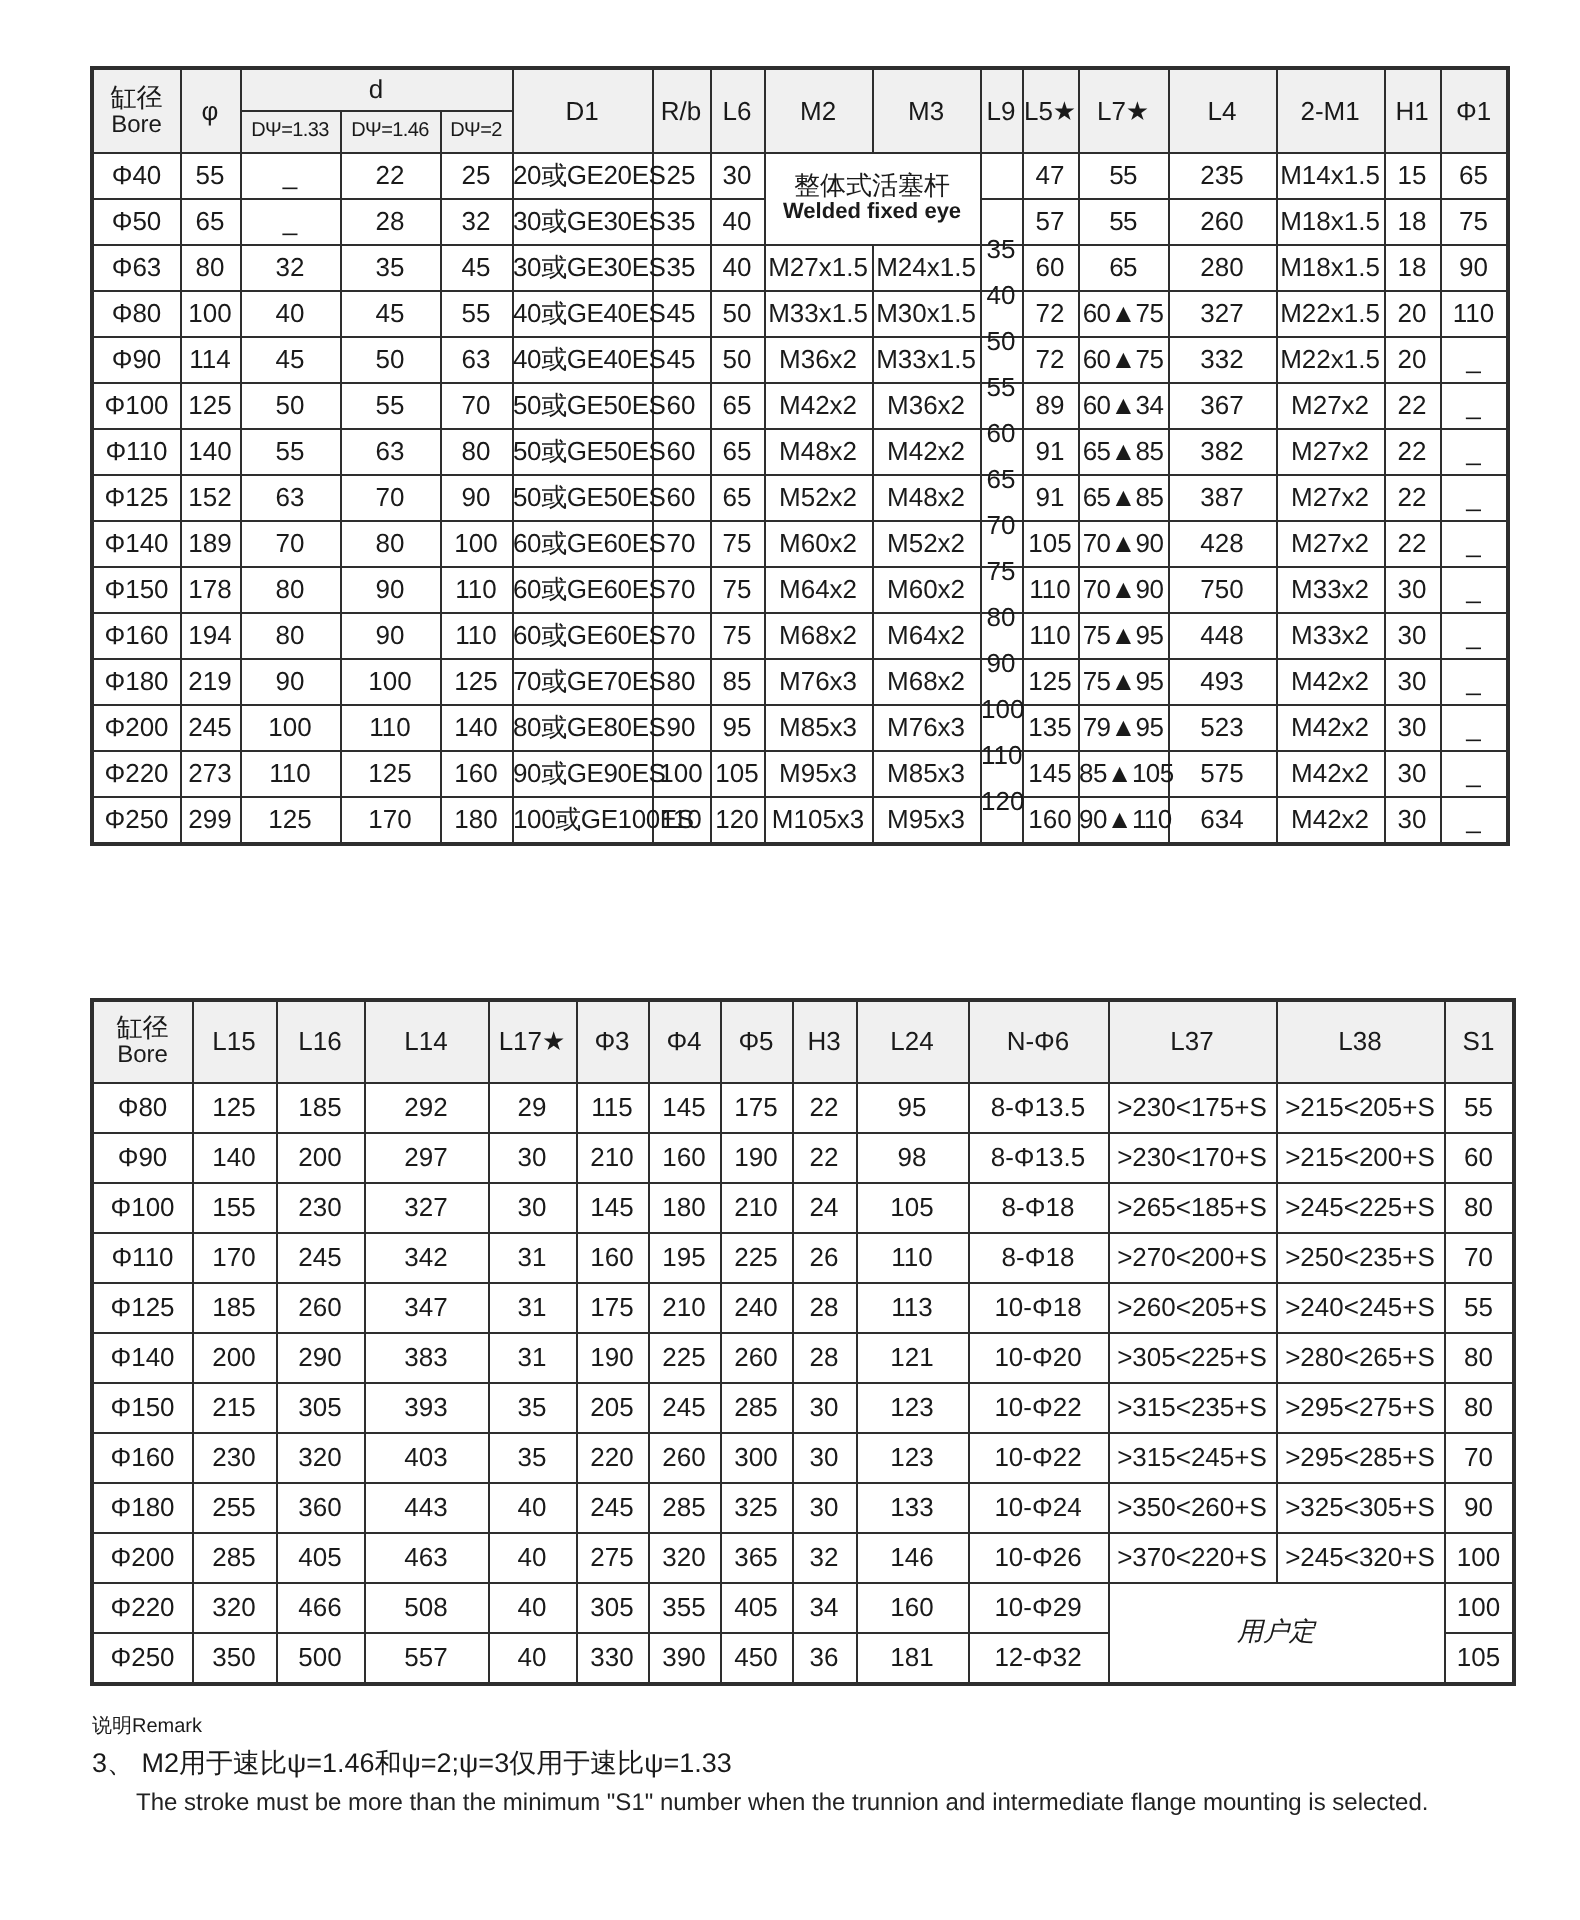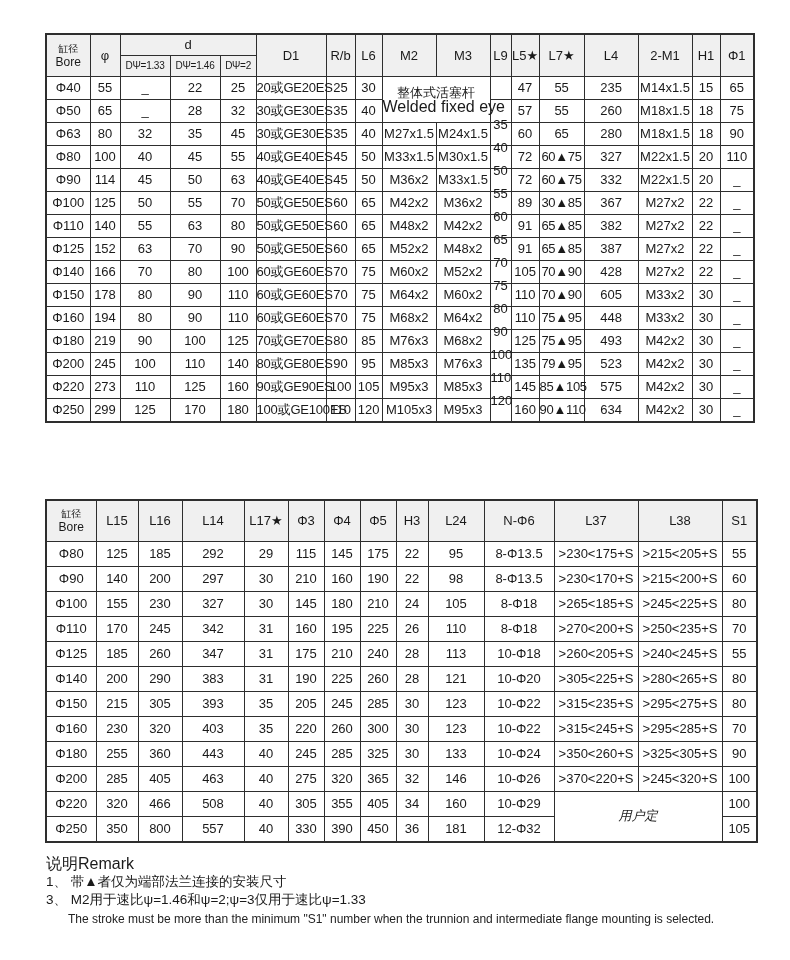--- a/index.html
+++ b/index.html
@@ -18,32 +18,32 @@
     text-align:center;vertical-align:middle;
     padding:0;white-space:nowrap;
   }
   table.spec th{
     background:#f0f0f0;font-weight:normal;font-size:13px;line-height:15px;
   }
   #table1 thead tr{height:21px;}
   #table1 td{height:22px;line-height:22px;font-size:13px;}
   #table2 th{height:40px;}
   #table2 td{height:24px;line-height:24px;font-size:13px;}
-  .th-bore .cn{font-size:10px;line-height:14px;}
+  .th-bore .cn{font-size:13px;line-height:14px;}
   .th-bore .en{font-size:12px;line-height:13px;}
   .th-sub{font-size:10px !important;letter-spacing:-0.3px;}
   td.t1-d1{font-size:11px;letter-spacing:-0.2px;}
   td.t1-l7{font-size:12px;letter-spacing:-0.3px;}
   .l9-raise{position:relative;top:-9px;display:inline-block;line-height:12px;}
   td.welded-cell{line-height:normal;}
   .welded-cell .cn{font-size:13px;line-height:15px;}
-  .welded-cell .en{font-size:16px;line-height:13px;}
+  .welded-cell .en{font-size:11px;line-height:13px;font-weight:bold;}
   td.merged-user{font-size:13px;font-style:italic;}
   .remarks{margin:12px 0 0 -22px;padding-left:23px;}
-  .remark-title{font-size:16px;line-height:18px;}
+  .remark-title{font-size:10px;line-height:18px;}
   .remark-item{font-size:13.5px;line-height:18px;}
   .remark-en{font-size:12px;line-height:20px;margin-left:22px;color:#222222;}
 </style>
 </head>
 <body>
 
 <div class="page">
 
   <table class="spec" id="table1">
     <colgroup>
@@ -194,21 +194,21 @@
           <td>50</td>
           <td>55</td>
           <td>70</td>
           <td class="t1-d1">50或GE50ES</td>
           <td>60</td>
           <td>65</td>
           <td>M42x2</td>
           <td>M36x2</td>
           <td><span class="l9-raise">55</span></td>
           <td>89</td>
-          <td class="t1-l7">30▲85</td>
+          <td class="t1-l7">60▲34</td>
           <td>367</td>
           <td>M27x2</td>
           <td>22</td>
           <td>_</td>
         </tr>
         <tr>
           <td>Φ110</td>
           <td>140</td>
           <td>55</td>
           <td>63</td>
@@ -240,21 +240,21 @@
           <td><span class="l9-raise">65</span></td>
           <td>91</td>
           <td class="t1-l7">65▲85</td>
           <td>387</td>
           <td>M27x2</td>
           <td>22</td>
           <td>_</td>
         </tr>
         <tr>
           <td>Φ140</td>
-          <td>166</td>
+          <td>189</td>
           <td>70</td>
           <td>80</td>
           <td>100</td>
           <td class="t1-d1">60或GE60ES</td>
           <td>70</td>
           <td>75</td>
           <td>M60x2</td>
           <td>M52x2</td>
           <td><span class="l9-raise">70</span></td>
           <td>105</td>
@@ -271,21 +271,21 @@
           <td>90</td>
           <td>110</td>
           <td class="t1-d1">60或GE60ES</td>
           <td>70</td>
           <td>75</td>
           <td>M64x2</td>
           <td>M60x2</td>
           <td><span class="l9-raise">75</span></td>
           <td>110</td>
           <td class="t1-l7">70▲90</td>
-          <td>605</td>
+          <td>750</td>
           <td>M33x2</td>
           <td>30</td>
           <td>_</td>
         </tr>
         <tr>
           <td>Φ160</td>
           <td>194</td>
           <td>80</td>
           <td>90</td>
           <td>110</td>
@@ -591,35 +591,34 @@
           <td>405</td>
           <td>34</td>
           <td>160</td>
           <td>10-Φ29</td>
           <td rowspan="2" colspan="2" class="merged-user">用户定</td>
           <td>100</td>
         </tr>
         <tr>
           <td>Φ250</td>
           <td>350</td>
-          <td>800</td>
+          <td>500</td>
           <td>557</td>
           <td>40</td>
           <td>330</td>
           <td>390</td>
           <td>450</td>
           <td>36</td>
           <td>181</td>
           <td>12-Φ32</td>
           <td>105</td>
         </tr>
       </tbody>
   </table>
 
   <div class="remarks">
     <div class="remark-title">说明Remark</div>
-    <div class="remark-item">1、 带▲者仅为端部法兰连接的安装尺寸</div>
     <div class="remark-item">3、 M2用于速比ψ=1.46和ψ=2;ψ=3仅用于速比ψ=1.33</div>
     <div class="remark-en">The stroke must be more than the minimum "S1" number when the  trunnion and intermediate flange mounting is selected.</div>
 
   </div>
 
 </div>
 
 </body></html>

